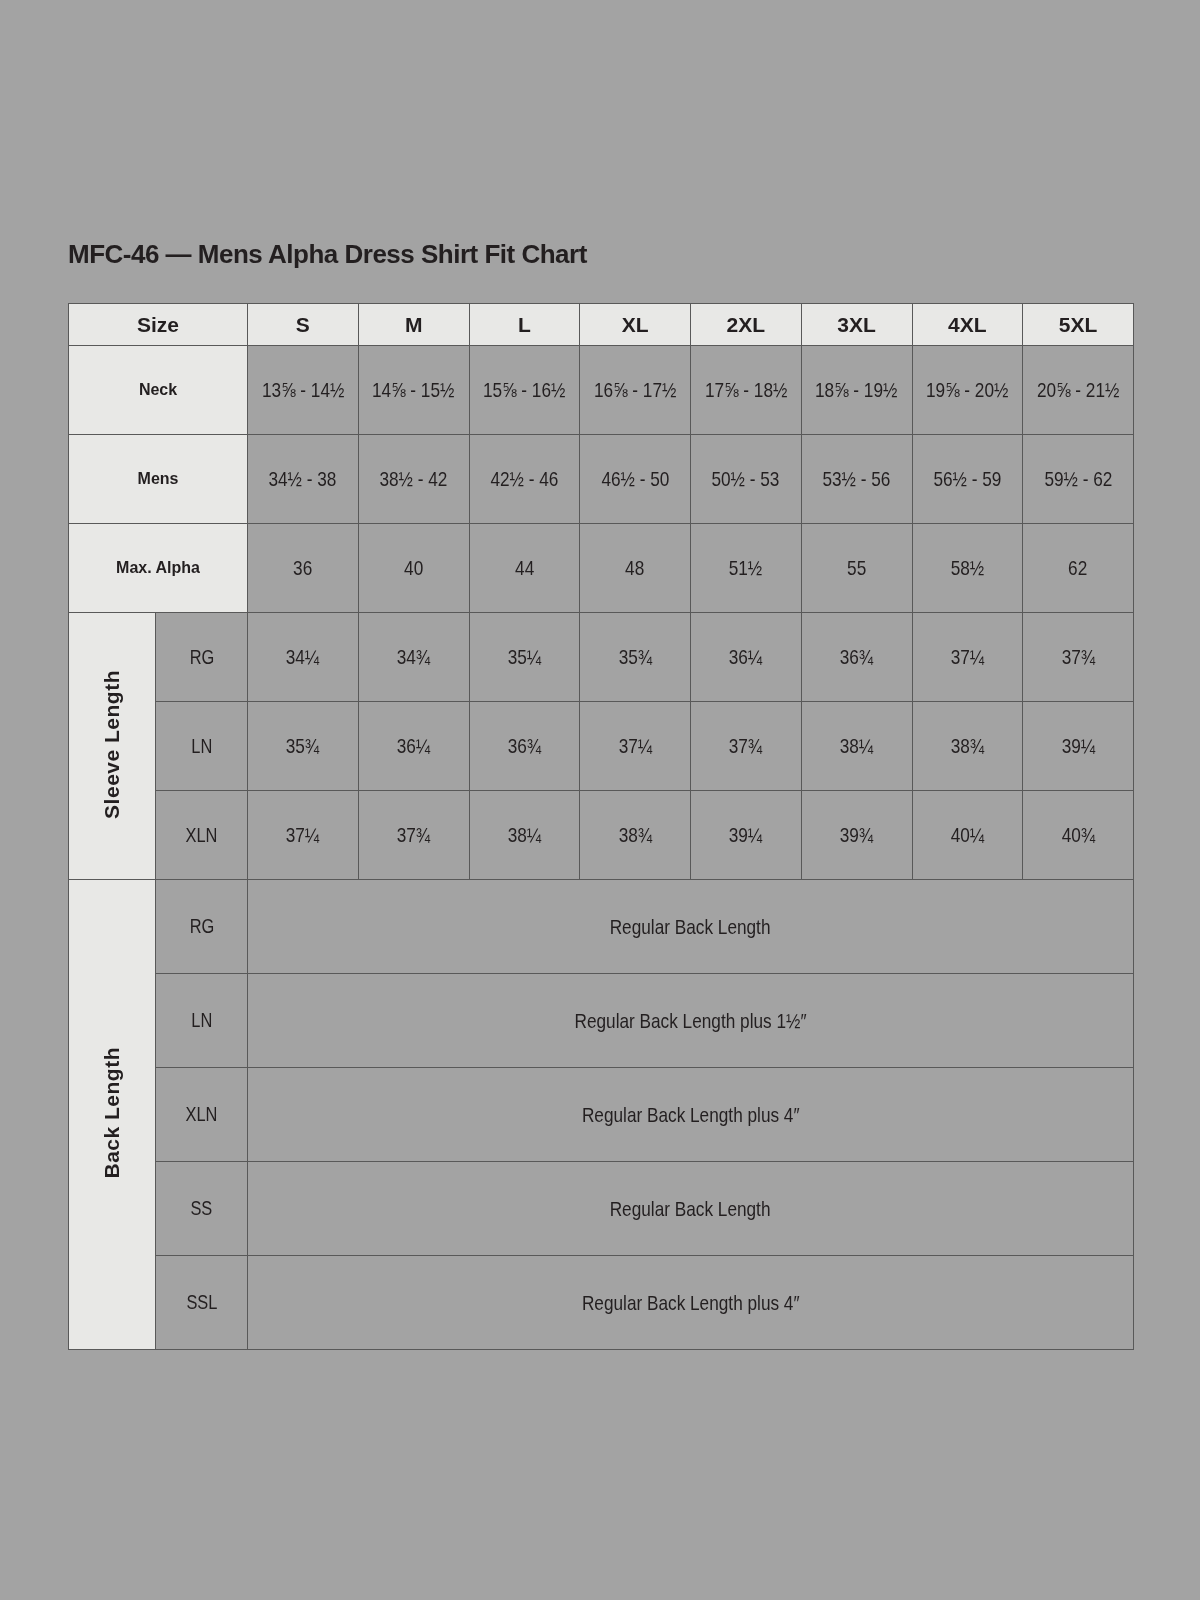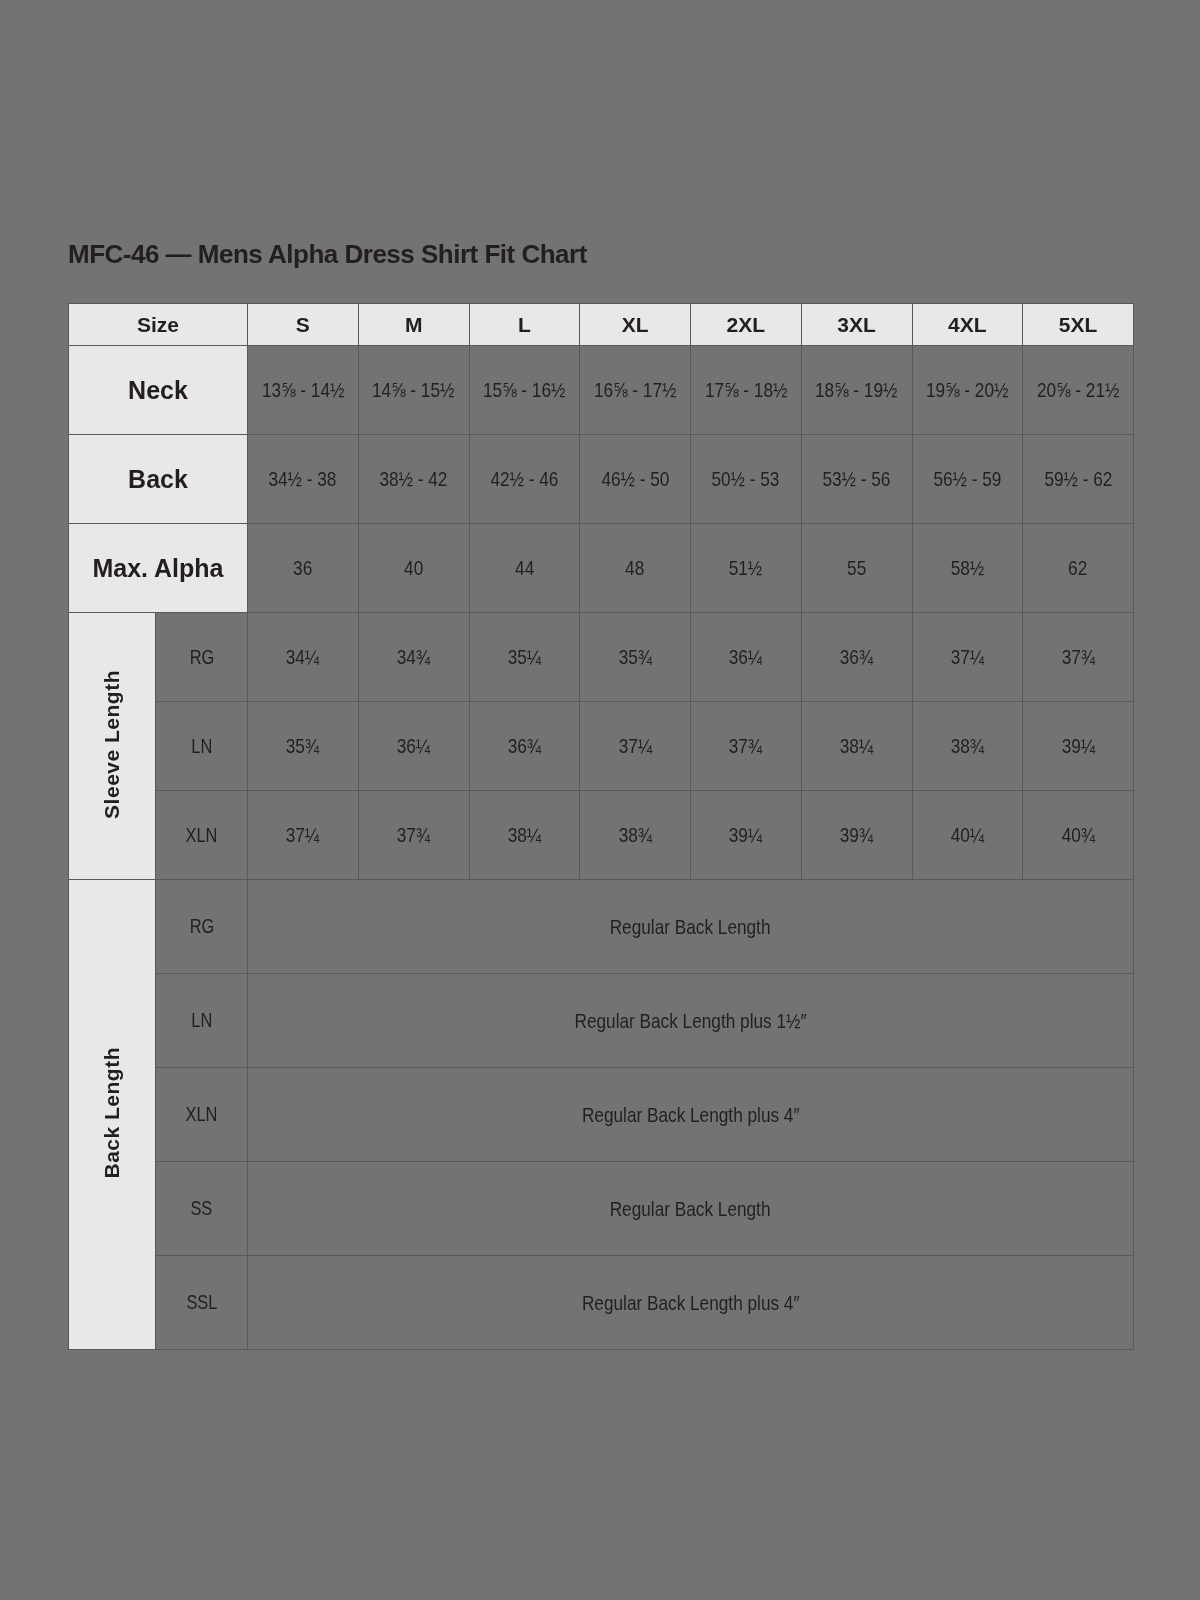--- a/index.html
+++ b/index.html
@@ -4,21 +4,21 @@
 <style>
   html, body {
     margin: 0;
     padding: 0;
     background: #ffffff;
   }
   .page {
     position: relative;
     width: 1200px;
     height: 1600px;
-    background: #737373;
+    background: #a3a3a3;
     font-family: "Liberation Sans", sans-serif;
     color: #231f20;
   }
   .chart-title {
     position: absolute;
     left: 68px;
     top: 239px;
     font-size: 26px;
     font-weight: bold;
     letter-spacing: -0.5px;
@@ -42,21 +42,21 @@
   }
   
   .hdr {
     background: #e8e8e6;
     font-weight: bold;
     font-size: 21px;
   }
   .row-label {
     background: #e8e8e6;
     font-weight: bold;
-    font-size: 25px;
+    font-size: 16px;
   }
   
   .vlabel {
     background: #e8e8e6;
   }
   .vlabel span {
     display: inline-block;
     writing-mode: vertical-rl;
     transform: rotate(180deg);
     font-weight: bold;
@@ -118,21 +118,21 @@
       <td><span class="cnd">14⅝ - 15½</span></td>
       <td><span class="cnd">15⅝ - 16½</span></td>
       <td><span class="cnd">16⅝ - 17½</span></td>
       <td><span class="cnd">17⅝ - 18½</span></td>
       <td><span class="cnd">18⅝ - 19½</span></td>
       <td><span class="cnd">19⅝ - 20½</span></td>
       <td><span class="cnd">20⅝ - 21½</span></td>
     </tr>
 
     <tr class="r-measure">
-      <td class="row-label" colspan="2">Back</td>
+      <td class="row-label" colspan="2">Mens</td>
       <td><span class="cnd">34½ - 38</span></td>
       <td><span class="cnd">38½ - 42</span></td>
       <td><span class="cnd">42½ - 46</span></td>
       <td><span class="cnd">46½ - 50</span></td>
       <td><span class="cnd">50½ - 53</span></td>
       <td><span class="cnd">53½ - 56</span></td>
       <td><span class="cnd">56½ - 59</span></td>
       <td><span class="cnd">59½ - 62</span></td>
     </tr>
 

